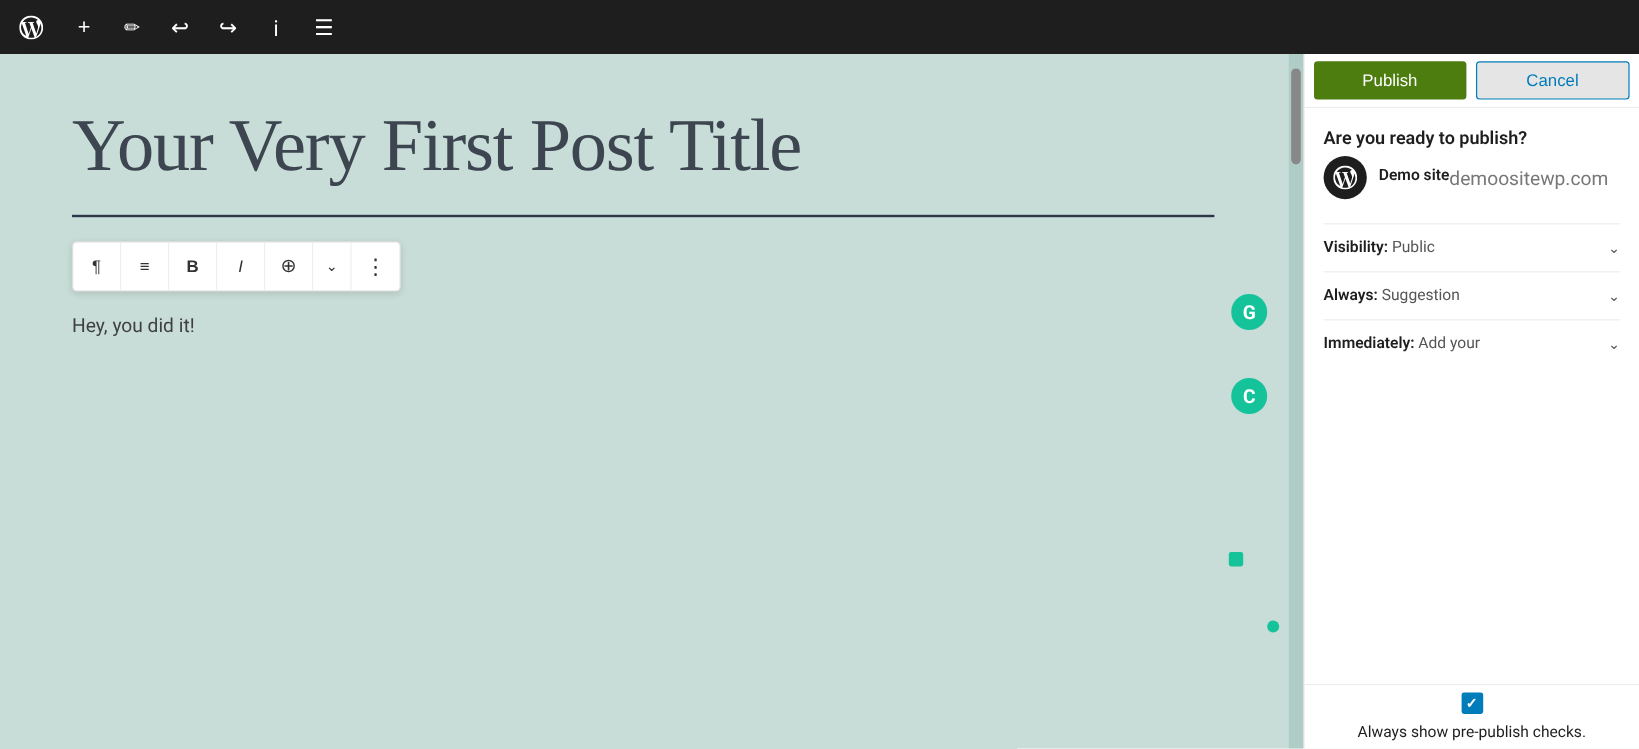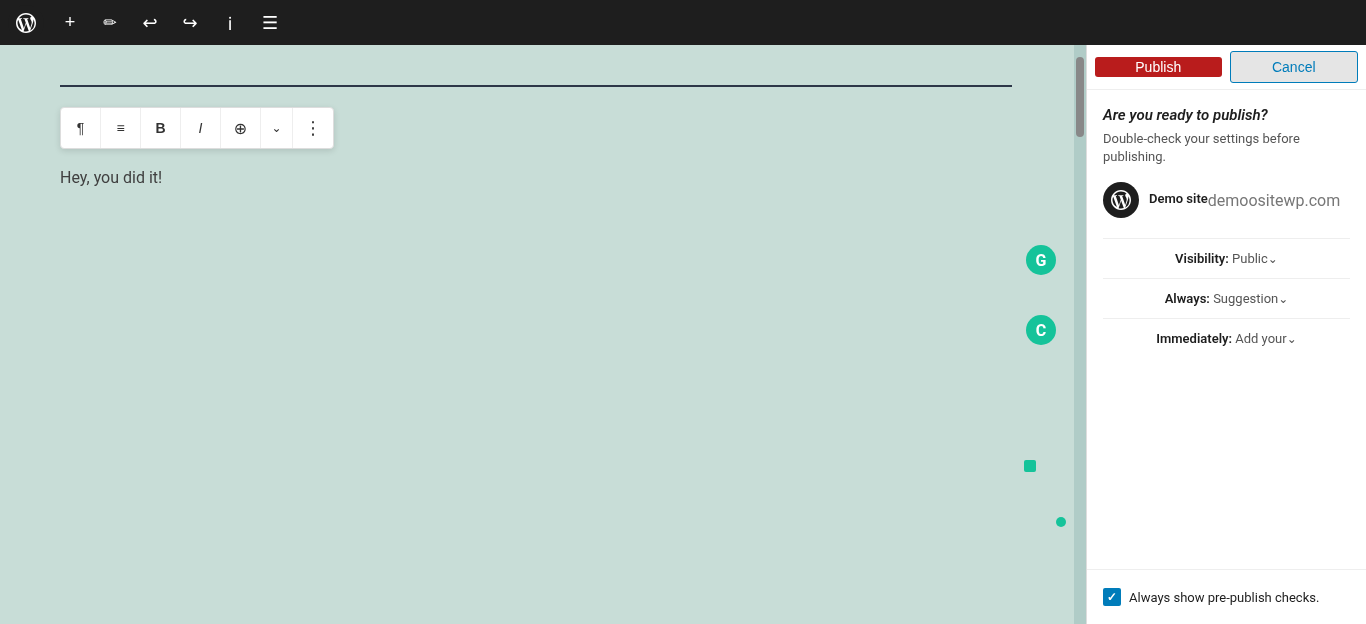--- a/index.html
+++ b/index.html
@@ -207,22 +207,22 @@
       align-items: center;
       padding: 0 8px;
       height: 45px;
       border-bottom: 1px solid #eee;
       gap: 8px;
       flex-shrink: 0;
     }
 
     .publish-btn {
       flex: 1;
-      height: 20px;
-      background: #b91c1c;
+      height: 32px;
+      background: #4d7c0f;
       color: white;
       border: none;
       border-radius: 3px;
       font-size: 14px;
       font-weight: 500;
       cursor: pointer;
     }
 
     .cancel-btn {
       flex: 1;
@@ -239,21 +239,20 @@
       flex: 1;
       overflow-y: auto;
       padding: 16px;
     }
 
     .pre-publish-title {
       font-size: 15px;
       font-weight: 600;
       color: #1e1e1e;
       margin-bottom: 6px;
-      font-style: italic;
     }
 
     .pre-publish-subtitle {
       font-size: 13px;
       color: #555;
       margin-bottom: 16px;
       line-height: 1.4;
     }
 
     .site-info {
@@ -270,40 +269,41 @@
       flex-shrink: 0;
     }
     .site-logo svg { fill: white; width: 20px; height: 20px; }
     .site-text-block { display: flex; flex-direction: row; }
     .site-name { font-size: 13px; font-weight: 600; color: #1e1e1e; }
     .site-url { font-size: 16px; color: #777; }
 
     .settings-row {
       display: flex;
       align-items: center;
-      justify-content: center;
+      justify-content: space-between;
       padding: 12px 0;
       border-top: 1px solid #eee;
       cursor: pointer;
     }
     .settings-label {
       font-size: 13px;
       color: #1e1e1e;
     }
     .settings-label span.key { font-weight: 600; }
     .settings-label span.val { font-weight: 400; color: #555; }
     .chevron-icon { color: #555; font-size: 12px; }
 
     .sidebar-footer {
-      padding: 18px 16px;
+      padding: 6px 16px;
       border-top: 1px solid #eee;
       display: flex;
       align-items: center;
       gap: 8px;
       flex-shrink: 0;
+      flex-direction: column;
     }
     .checkbox-blue {
       width: 18px; height: 18px;
       background: #007cba;
       border-radius: 2px;
       display: flex; align-items: center; justify-content: center;
       flex-shrink: 0;
       cursor: pointer;
     }
     .checkbox-blue::after {
@@ -332,20 +332,21 @@
   <button class="toolbar-btn">↪</button>
   <button class="toolbar-btn">ℹ</button>
   <button class="toolbar-btn">☰</button>
   <div class="toolbar-spacer"></div>
 </div>
 
 <div class="main-layout">
 
   <div class="editor-area">
     <div class="editor-content">
+      <h1 class="post-title">Your Very First Post Title</h1>
       <hr class="title-underline">
 
       
       <div class="format-toolbar">
         <button class="format-btn">¶</button>
         <button class="format-btn">≡</button>
         <button class="format-btn bold">B</button>
         <button class="format-btn italic">I</button>
         <button class="format-btn" style="font-size:16px;">⊕</button>
         <button class="format-btn-dropdown">⌄</button>
@@ -368,21 +369,20 @@
   <div class="sidebar-panel">
 
     <div class="sidebar-header">
       <button class="publish-btn">Publish</button>
       <button class="cancel-btn">Cancel</button>
     </div>
 
     <div class="sidebar-body">
 
       <div class="pre-publish-title">Are you ready to publish?</div>
-      <div class="pre-publish-subtitle">Double-check your settings before publishing.</div>
 
       <div class="site-info">
         <div class="site-logo">
           <svg viewBox="0 0 20 20" xmlns="http://www.w3.org/2000/svg">
             <path d="M10 0C4.477 0 0 4.477 0 10s4.477 10 10 10 10-4.477 10-10S15.523 0 10 0zM1.5 10c0-1.2.26-2.34.72-3.37L5.94 17.1A8.51 8.51 0 011.5 10zm8.5 8.5a8.49 8.49 0 01-2.41-.35l2.56-7.44 2.62 7.18c.02.04.04.08.06.11A8.49 8.49 0 0110 18.5zm1.17-12.47c.51-.03.97-.08.97-.08.46-.05.4-.73-.05-.7 0 0-1.37.1-2.26.1-.83 0-2.23-.1-2.23-.1-.46-.03-.51.67-.05.7 0 0 .44.05.9.08l1.34 3.66-1.88 5.63-3.13-9.29c.51-.03.97-.08.97-.08.46-.05.4-.73-.05-.7 0 0-1.37.1-2.26.1-.16 0-.35 0-.54-.01A8.5 8.5 0 0110 1.5c2.2 0 4.2.84 5.72 2.21-.04 0-.07-.01-.11-.01-.83 0-1.42.72-1.42 1.5 0 .7.4 1.28.83 1.97.32.56.7 1.28.7 2.32 0 .72-.28 1.55-.64 2.71l-.84 2.8-3.07-9.07zm2.96 11.72l2.61-7.54c.49-1.22.65-2.19.65-3.06 0-.31-.02-.6-.06-.87A8.5 8.5 0 0118.5 10a8.49 8.49 0 01-4.37 7.75z"></path>
           </svg>
         </div>
         <div class="site-text-block">
           <span class="site-name">Demo site</span>
           <span class="site-url">demoositewp.com</span>

